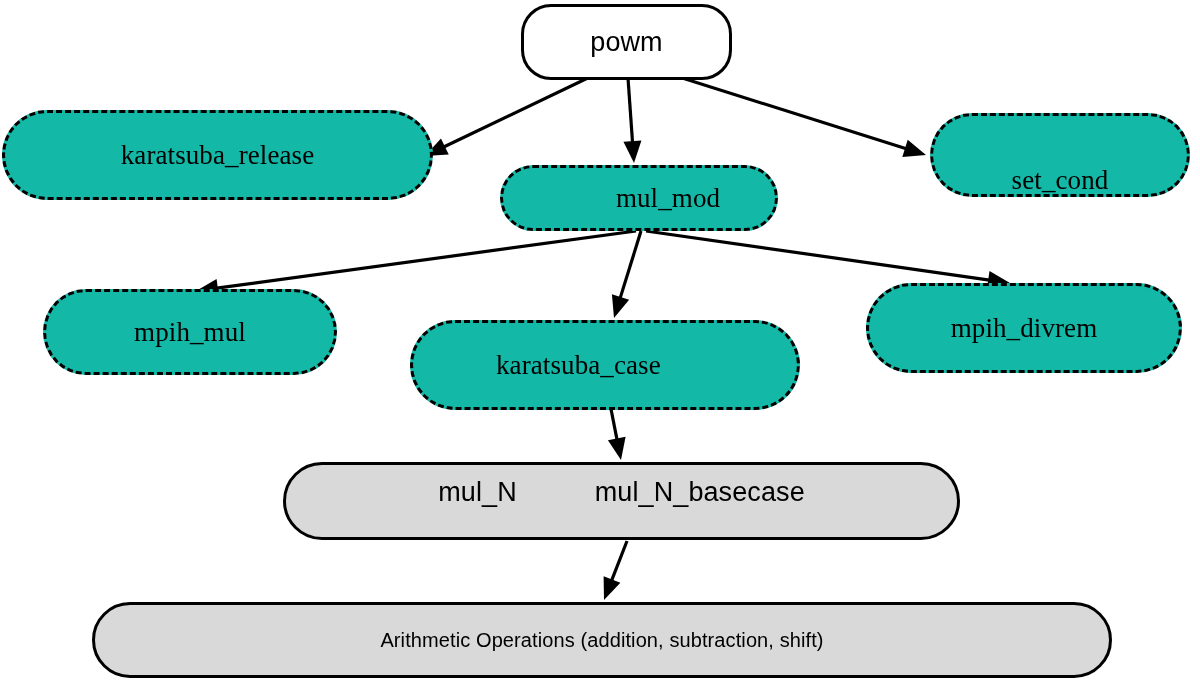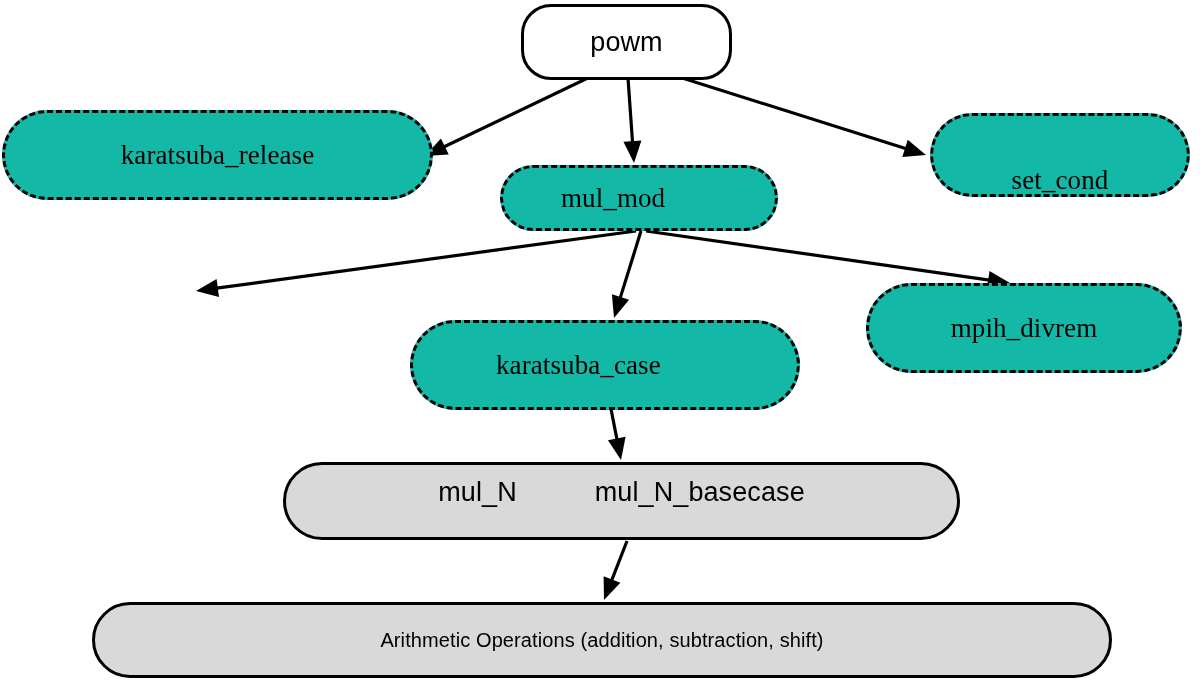--- a/index.html
+++ b/index.html
@@ -93,28 +93,31 @@
     </svg>
 
   <div class="node node-solid" style="left:521px; top:4px; width:211px; height:76px; border-radius:30px;">
     <span class="lbl">powm</span>
   </div>
 
   <div class="node node-dashed" style="left:2px; top:110px; width:431px; height:90px; border-radius:45px;">
     <span class="lbl">karatsuba_release</span>
   </div>
 
-  <div class="node node-dashed" style="left:500px; top:165px; width:278px; height:66px; border-radius:33px; justify-content:flex-start; padding-left:58px;">
+  <div class="node node-dashed" style="left:500px; top:165px; width:278px; height:66px; border-radius:33px; justify-content:center; padding-left:58px;">
     <span class="lbl">mul_mod</span>
   </div>
 
   <div class="node node-dashed" style="left:930px; top:113px; width:260px; height:84px; border-radius:42px;align-items:flex-end;">
     <span class="lbl">set_cond</span>
   </div>
 
+  <div class="node node-dashed" style="left:43px; top:289px; width:294px; height:86px; border-radius:43px;">
+    <span class="lbl">mpih_mul</span>
+  </div>
 
   <div class="node node-dashed" style="left:410px; top:320px; width:390px; height:90px; border-radius:45px; justify-content:flex-start; padding-left:83px;">
     <span class="lbl">karatsuba_case</span>
   </div>
 
   <div class="node node-dashed" style="left:866px; top:283px; width:316px; height:90px; border-radius:45px;">
     <span class="lbl">mpih_divrem</span>
   </div>
 
   <div class="node node-filled" style="left:283px; top:462px; width:677px; height:78px; border-radius:39px;"></div>

